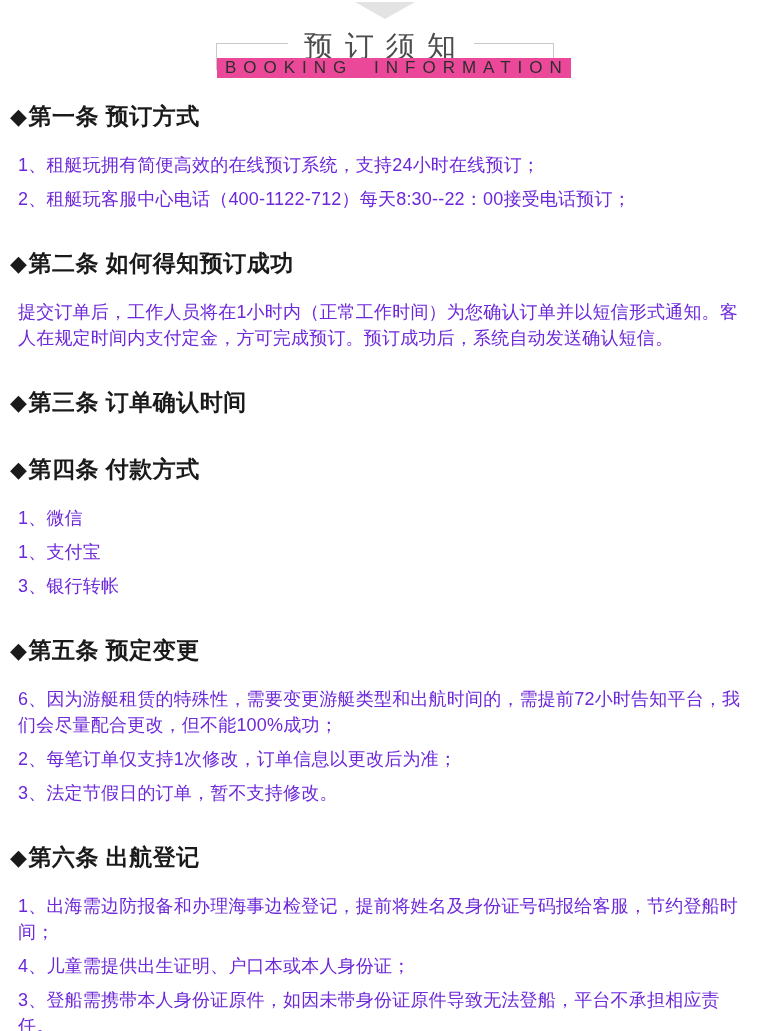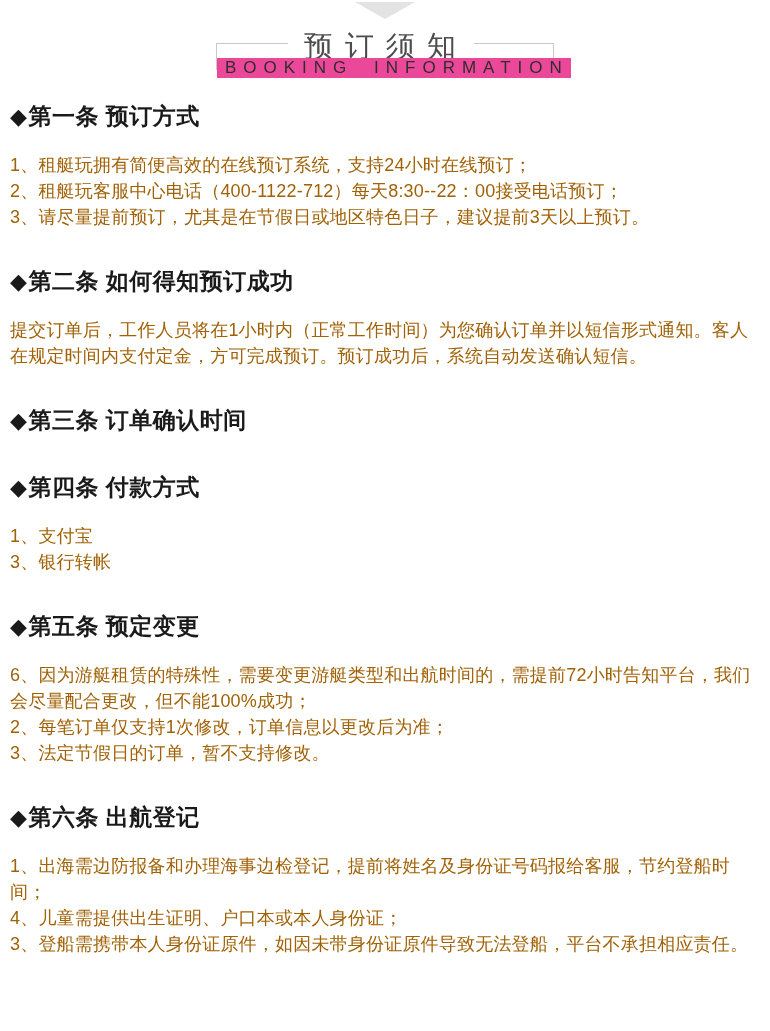--- a/index.html
+++ b/index.html
@@ -71,24 +71,24 @@
     color: #1a1a1a;
     letter-spacing: 0.5px;
   }
   .content section:first-child .sec-heading { margin-top: 31px; }
   .sec-heading .diamond {
     font-size: 22px;
     margin-right: 1px;
     color: #1a1a1a;
   }
   .line {
-    margin: 0;
+    margin: 8px;
     font-size: 18px;
     line-height: 26px;
-    color: #a16207;
+    color: #6d28d9;
     letter-spacing: 0.2px;
   }
 </style>
 </head>
 <body>
 
 <div class="page">
 
   <div class="top-triangle"></div>
 
@@ -100,34 +100,34 @@
       <span>BOOKING INFORMATION</span>
     </div>
   </div>
 
   <div class="content">
 
     <section>
       <h2 class="sec-heading"><span class="diamond">◆</span><span>第一条 预订方式</span></h2>
       <p class="line">1、租艇玩拥有简便高效的在线预订系统，支持24小时在线预订；</p>
       <p class="line">2、租艇玩客服中心电话（400-1122-712）每天8:30--22：00接受电话预订；</p>
-      <p class="line">3、请尽量提前预订，尤其是在节假日或地区特色日子，建议提前3天以上预订。</p>
     </section>
 
     <section>
       <h2 class="sec-heading"><span class="diamond">◆</span><span>第二条 如何得知预订成功</span></h2>
       <p class="line">提交订单后，工作人员将在1小时内（正常工作时间）为您确认订单并以短信形式通知。客人在规定时间内支付定金，方可完成预订。预订成功后，系统自动发送确认短信。</p>
     </section>
 
     <section>
       <h2 class="sec-heading"><span class="diamond">◆</span><span>第三条 订单确认时间</span></h2>
     </section>
 
     <section>
       <h2 class="sec-heading"><span class="diamond">◆</span><span>第四条 付款方式</span></h2>
+      <p class="line">1、微信</p>
       <p class="line">1、支付宝</p>
       <p class="line">3、银行转帐</p>
     </section>
 
     <section>
       <h2 class="sec-heading"><span class="diamond">◆</span><span>第五条 预定变更</span></h2>
       <p class="line">6、因为游艇租赁的特殊性，需要变更游艇类型和出航时间的，需提前72小时告知平台，我们会尽量配合更改，但不能100%成功；</p>
       <p class="line">2、每笔订单仅支持1次修改，订单信息以更改后为准；</p>
       <p class="line">3、法定节假日的订单，暂不支持修改。</p>
     </section>

